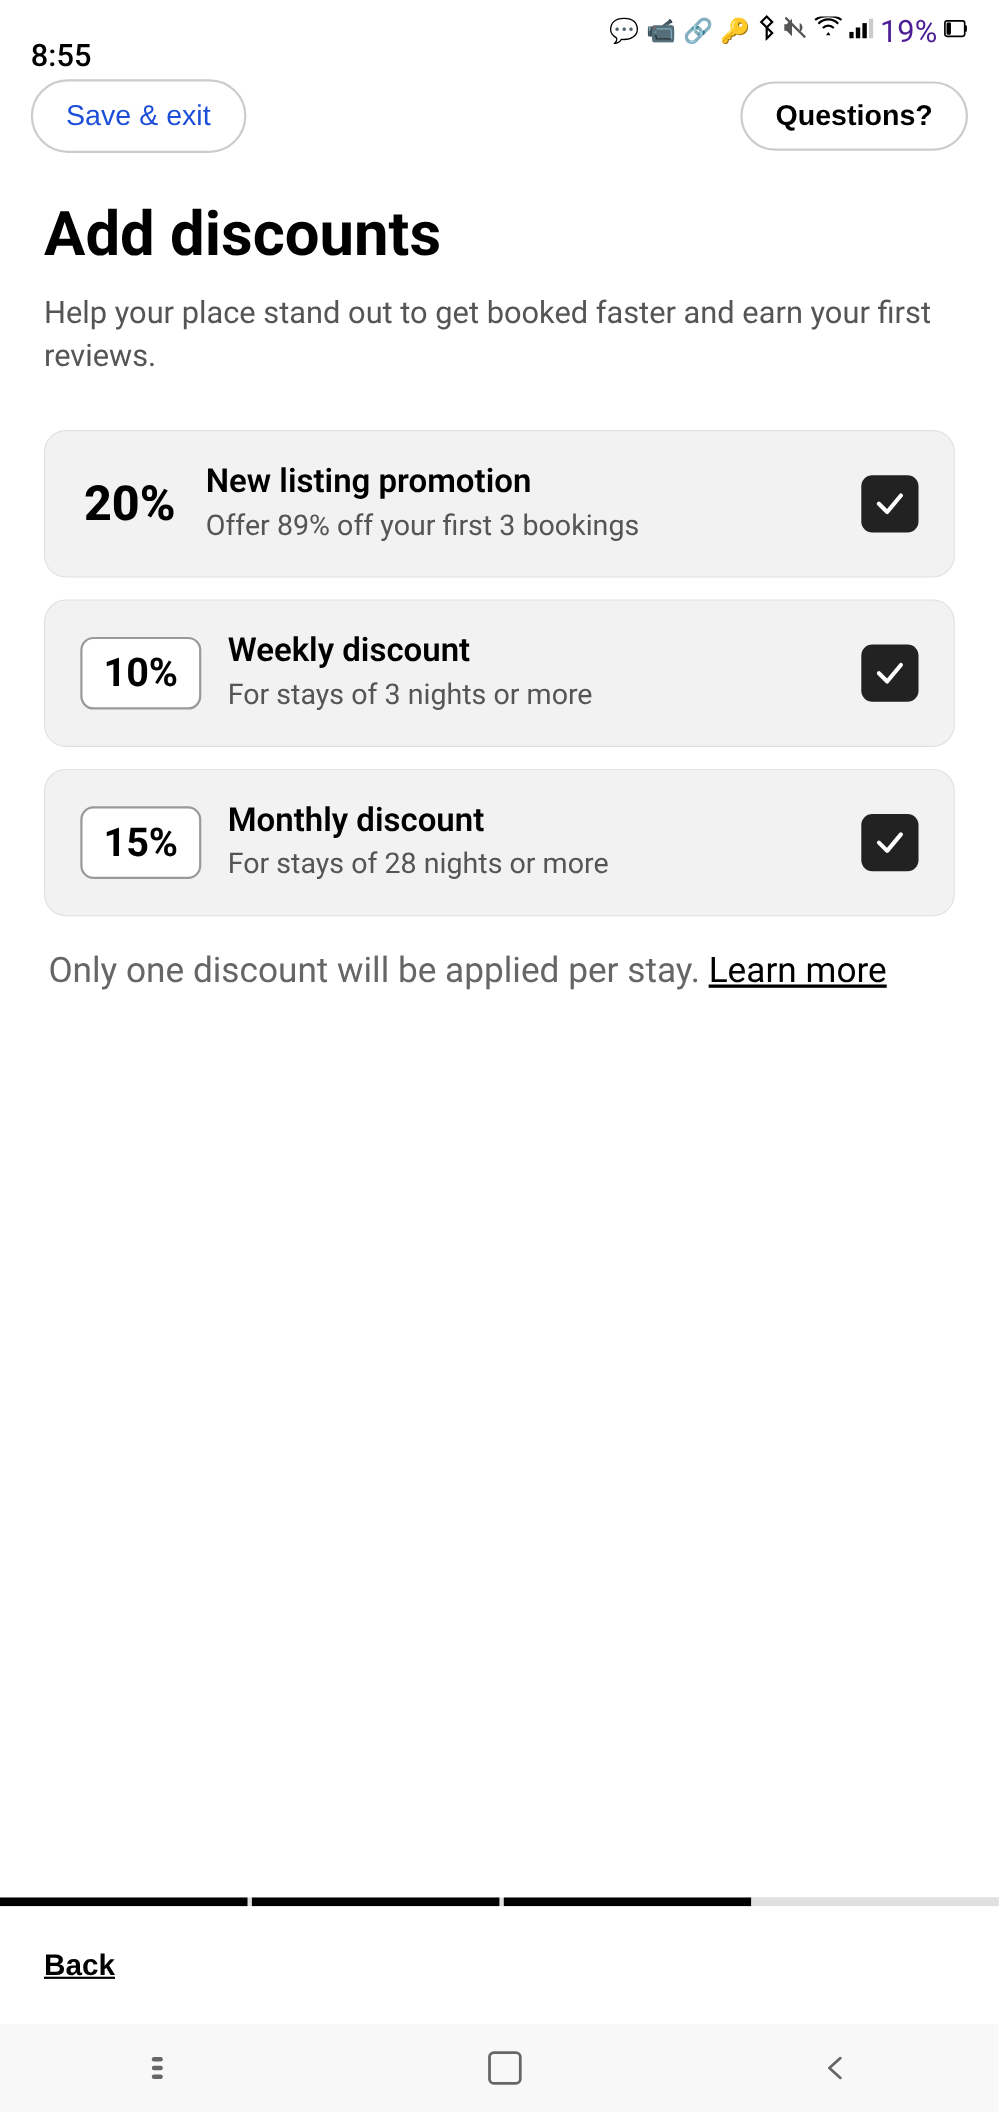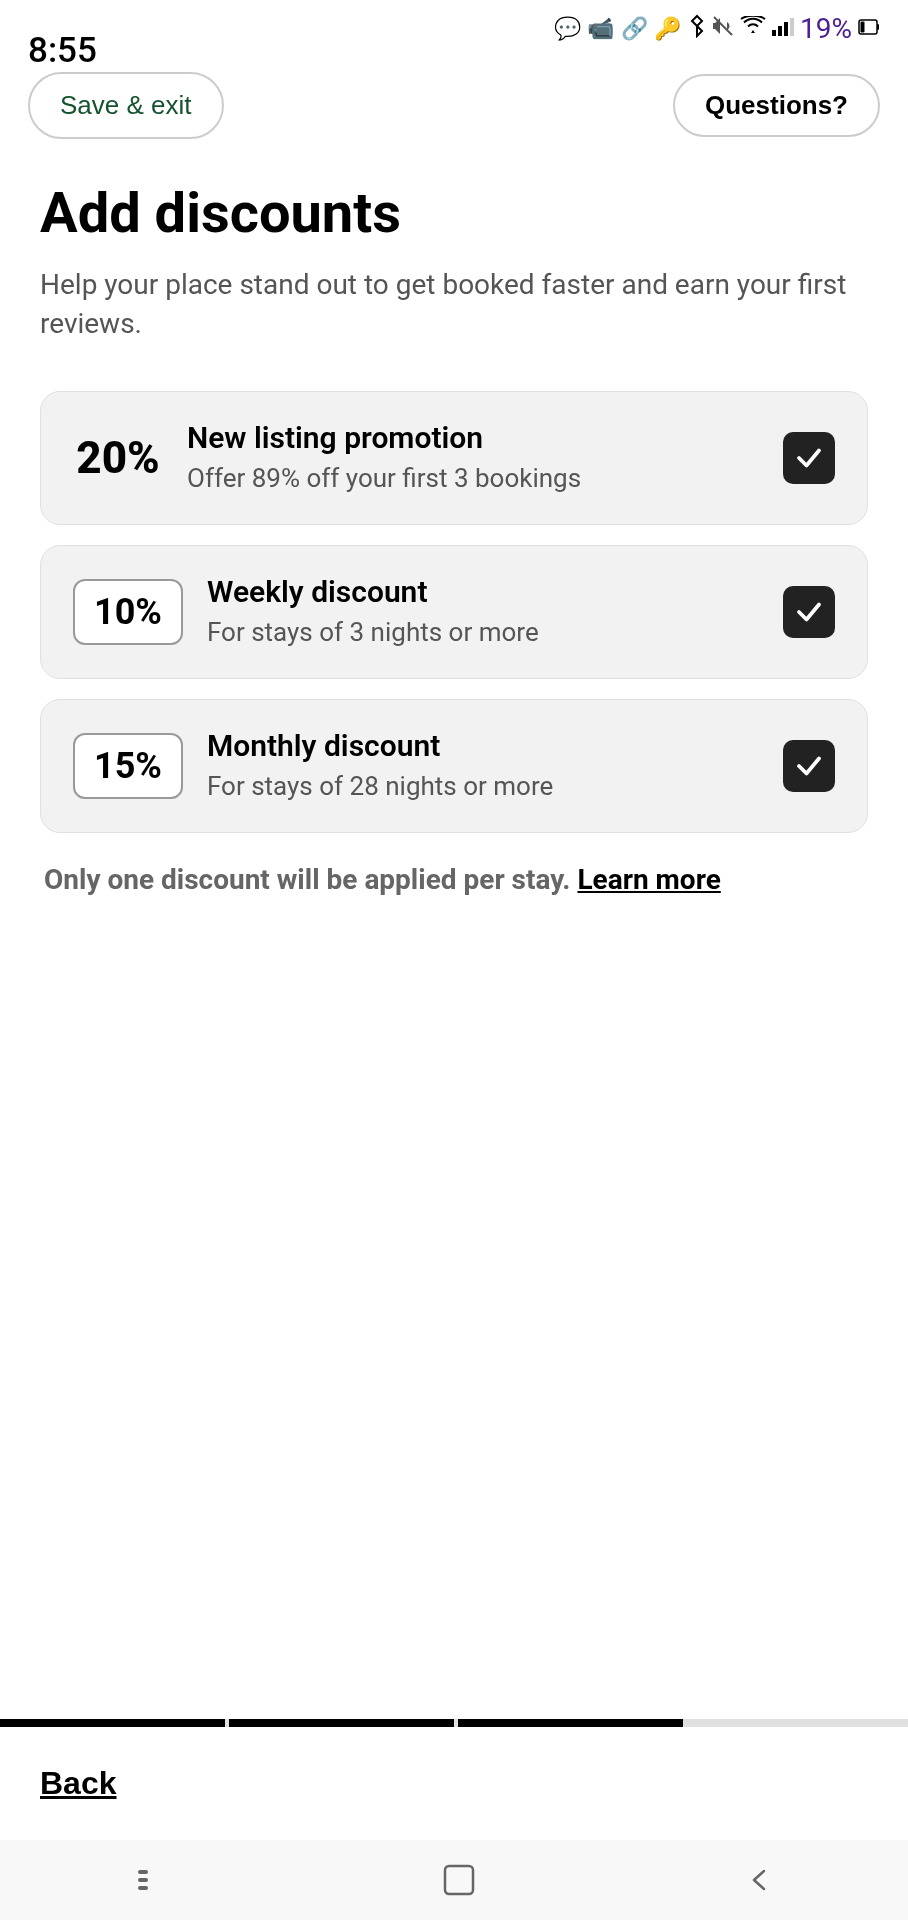--- a/index.html
+++ b/index.html
@@ -18,21 +18,21 @@
     
     .status-bar {
       display: flex;
       justify-content: space-between;
       align-items: center;
       padding: 10px 28px 6px 28px;
       background: #ffffff;
       height: 52px;
     }
     .status-time {
-      font-size: 35px;
+      font-size: 28px;
       font-weight: 500;
       color: #000;
       margin-top: 44px;
     }
     .status-right {
       display: flex;
       align-items: center;
       gap: 6px;
       font-size: 22px;
       color: #000;
@@ -50,21 +50,21 @@
       align-items: center;
       padding: 20px 28px;
     }
     .btn-pill {
       border: 2px solid #ccc;
       border-radius: 50px;
       background: #fff;
       padding: 16px 30px;
       font-size: 26px;
       font-weight: 500;
-      color: #14532d;
+      color: #1d4ed8;
       cursor: pointer;
     }
     .btn-pill-bold {
       border: 2px solid #ccc;
       border-radius: 50px;
       background: #fff;
       padding: 14px 30px;
       font-size: 26px;
       font-weight: 700;
       color: #000;
@@ -157,25 +157,24 @@
       justify-content: center;
       flex-shrink: 0;
     }
     .checkbox svg {
       width: 30px;
       height: 30px;
     }
 
     
     .footnote {
-      font-size: 28px;
+      font-size: 32px;
       color: #666;
       margin-top: 10px;
       padding: 0 4px;
-      font-weight: bold;
     }
     .footnote a, .learn-more-link {
       color: #000;
       text-decoration: underline;
       cursor: pointer;
     }
 
     .progress-bar-container {
       display: flex;
       height: 8px;
@@ -198,21 +197,21 @@
     .bottom-nav {
       display: flex;
       justify-content: space-between;
       align-items: center;
       padding: 28px 40px;
       background: #fff;
     }
     .btn-back {
       background: transparent;
       border: none;
-      font-size: 32px;
+      font-size: 27px;
       font-weight: 700;
       color: #000;
       text-decoration: underline;
       cursor: pointer;
       padding: 10px 0;
     }
     .btn-next {
       background: #111;
       color: #fff;
       border: none;

